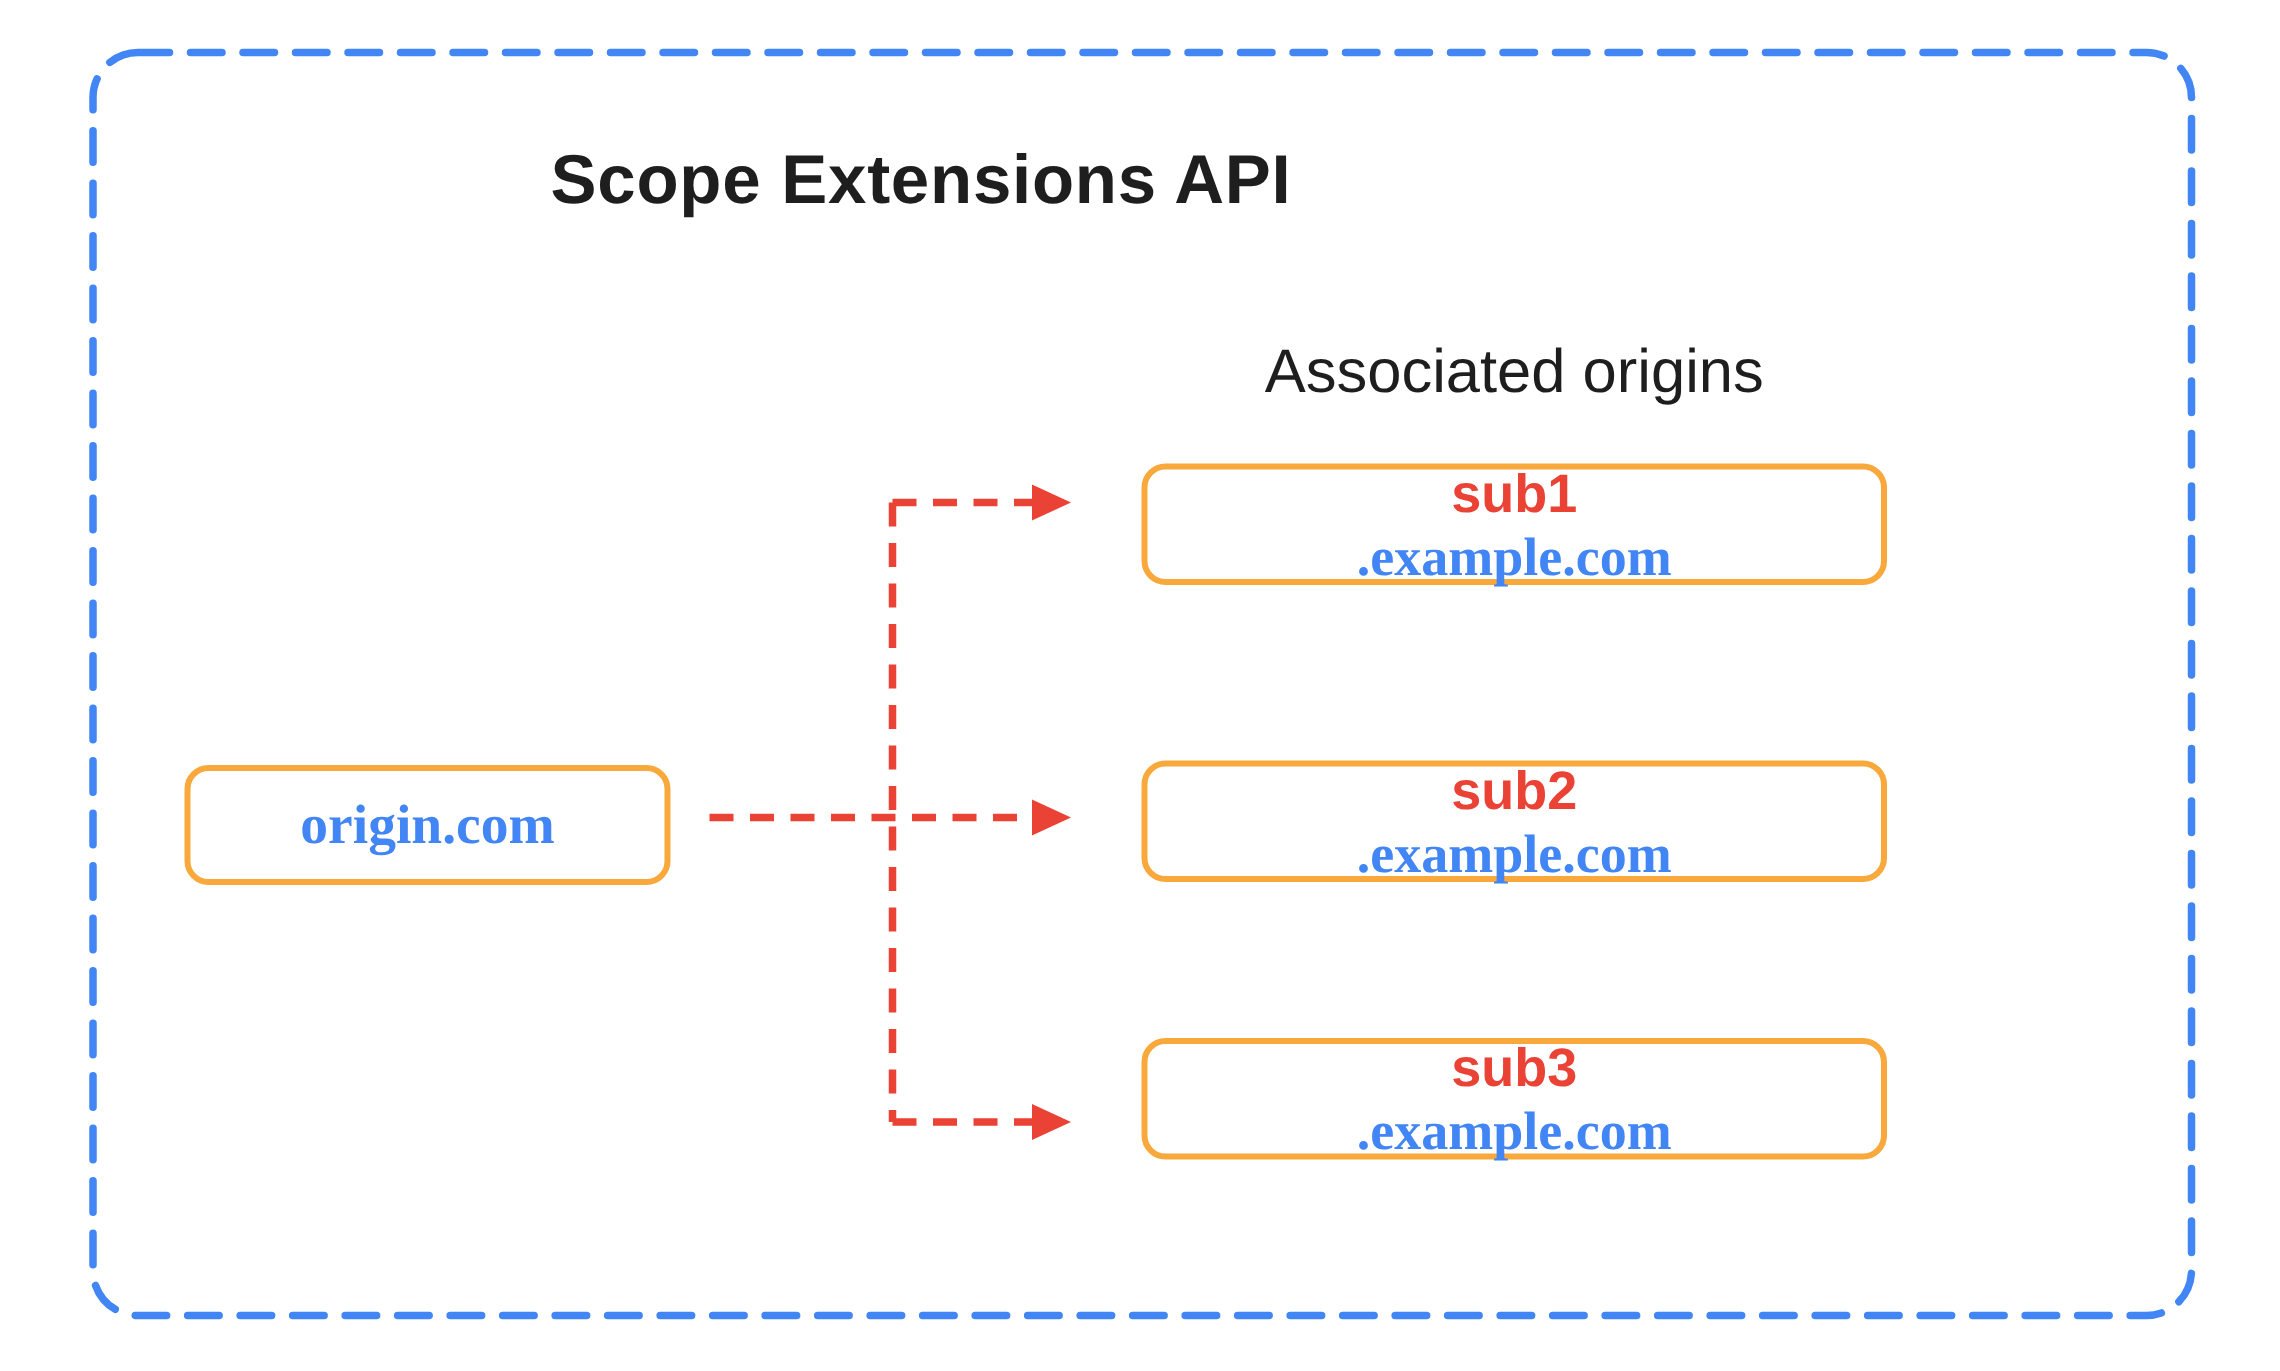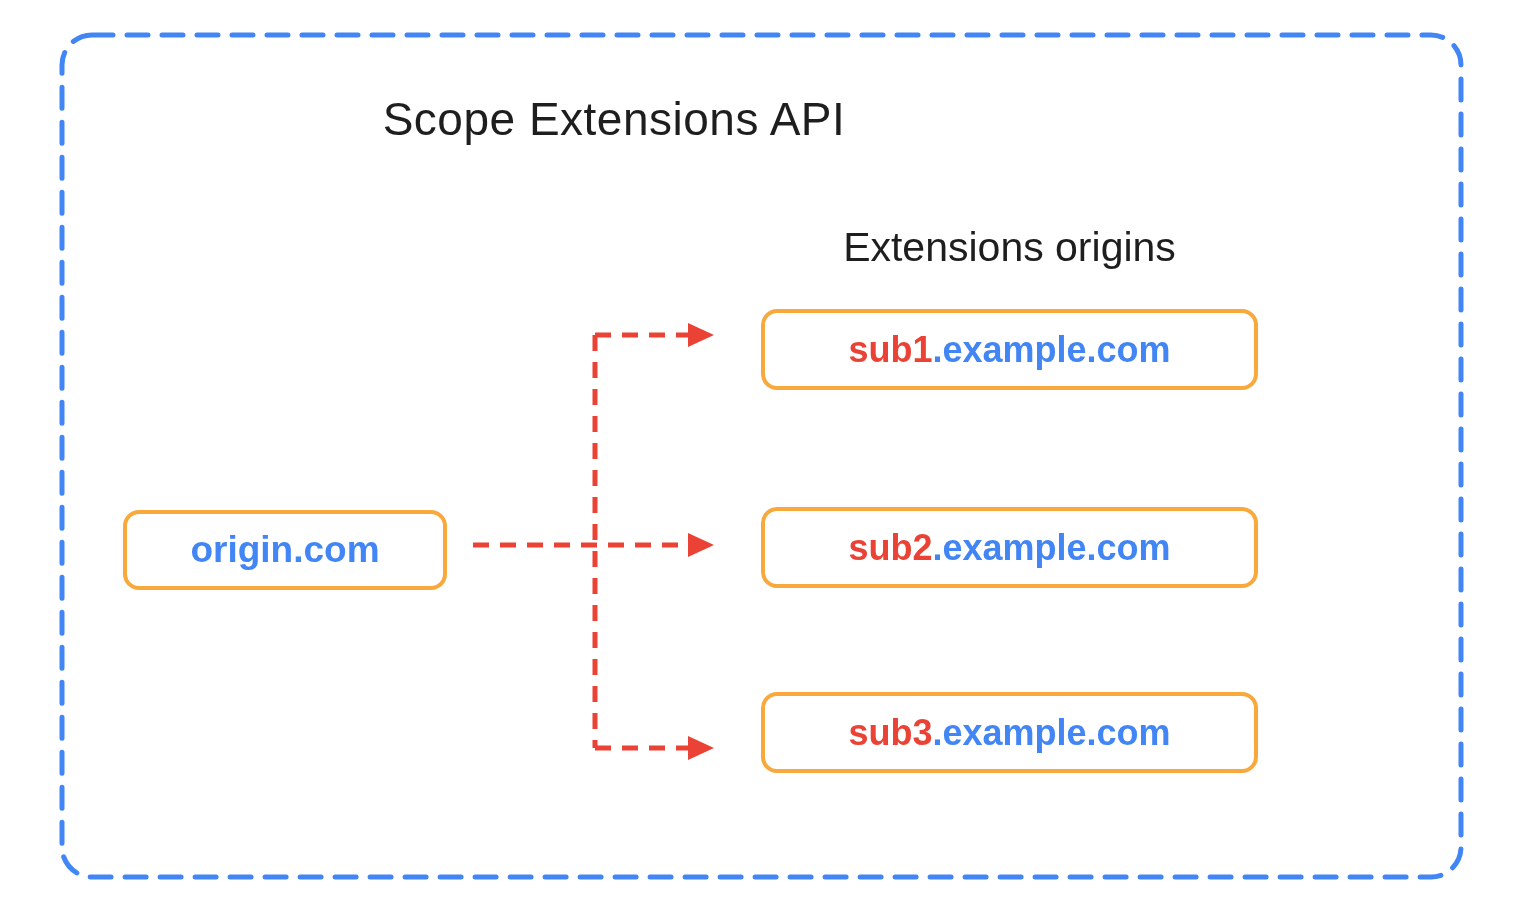--- a/index.html
+++ b/index.html
@@ -46,21 +46,21 @@
     fill: var(--red);
     stroke: none;
   }
   .diagram-title {
     position: absolute;
     left: 0;
     top: 92px;
     width: 1228px;
     text-align: center;
     font-size: 46px;
-    font-weight: normal;
+    font-weight: bold;
     color: var(--text);
     letter-spacing: 0.5px;
   }
   .section-label {
     position: absolute;
     text-align: center;
     font-size: 41px;
     font-weight: 400;
     color: var(--text);
   }
@@ -77,38 +77,39 @@
   .origin-box {
     position: absolute;
     border: 4px solid var(--orange);
     border-radius: 16px;
     background: var(--background);
     display: flex;
     align-items: center;
     justify-content: center;
     font-weight: bold;
     white-space: nowrap;
+    flex-direction: column;
   }
   .main-origin-box {
     left: 123px;
     top: 510px;
     width: 324px;
     height: 80px;
     font-size: 37px;
   }
   .sub-box {
     left: 761px;
     width: 497px;
     height: 81px;
     font-size: 36px;
   }
   .sub-box-1 { top: 309px; }
   .sub-box-2 { top: 507px; }
   .sub-box-3 { top: 692px; }
-  .domain-blue { color: var(--blue); }
+  .domain-blue { color: var(--blue); font-family: Liberation Serif, serif; }
   .subdomain-red { color: var(--red); }
 </style>
 </head>
 <body>
 
 <div class="canvas">
 
   <svg class="connector-layer" viewBox="0 0 1520 914" xmlns="http://www.w3.org/2000/svg" aria-hidden="true">
 
     <rect class="outer-border" x="62" y="35" width="1399" height="842" rx="30" ry="30"></rect>
@@ -119,21 +120,21 @@
     <path class="arrow-line" d="M595 748 H688"></path>
 
     <polygon class="arrow-head" points="688,323 714,335 688,347"></polygon>
     <polygon class="arrow-head" points="688,533 714,545 688,557"></polygon>
     <polygon class="arrow-head" points="688,736 714,748 688,760"></polygon>
   </svg>
 
   <div class="diagram-title">Scope Extensions API</div>
 
 
-  <div class="section-label associated-origins-label">Extensions origins</div>
+  <div class="section-label associated-origins-label">Associated origins</div>
 
   <div class="origin-box main-origin-box">
     <span class="domain-blue">origin.com</span>
   </div>
 
   <div class="origin-box sub-box sub-box-1">
     <span class="subdomain-red">sub1</span>
       <span class="domain-blue">.example.com</span>
   </div>
 

